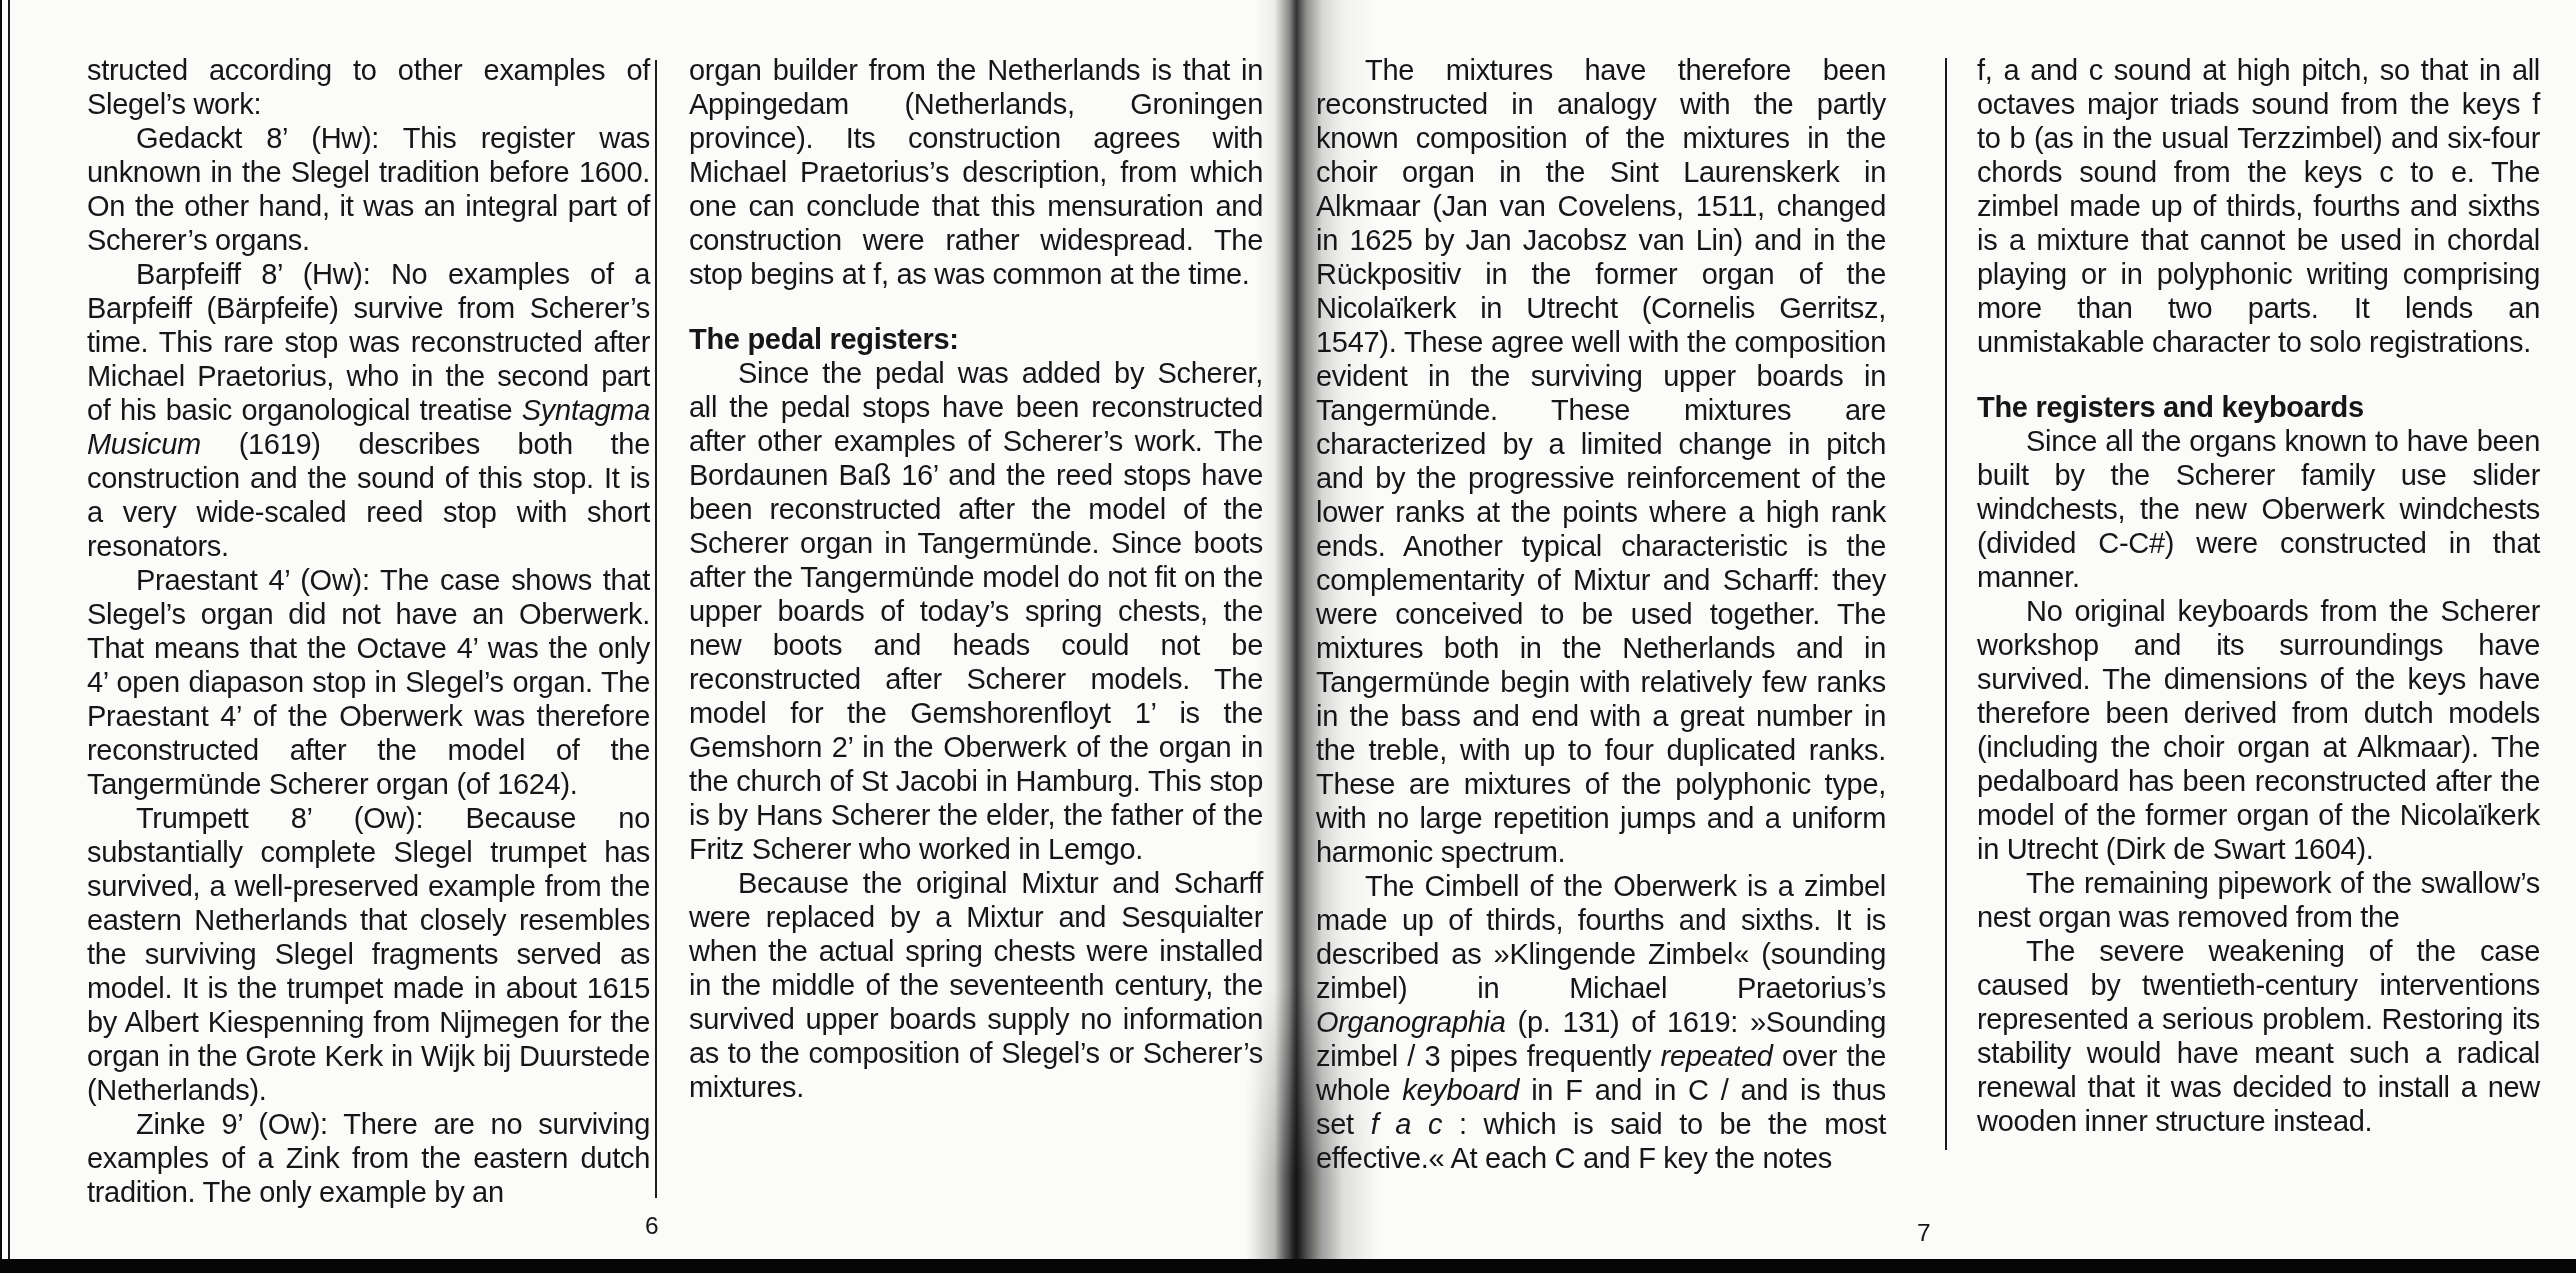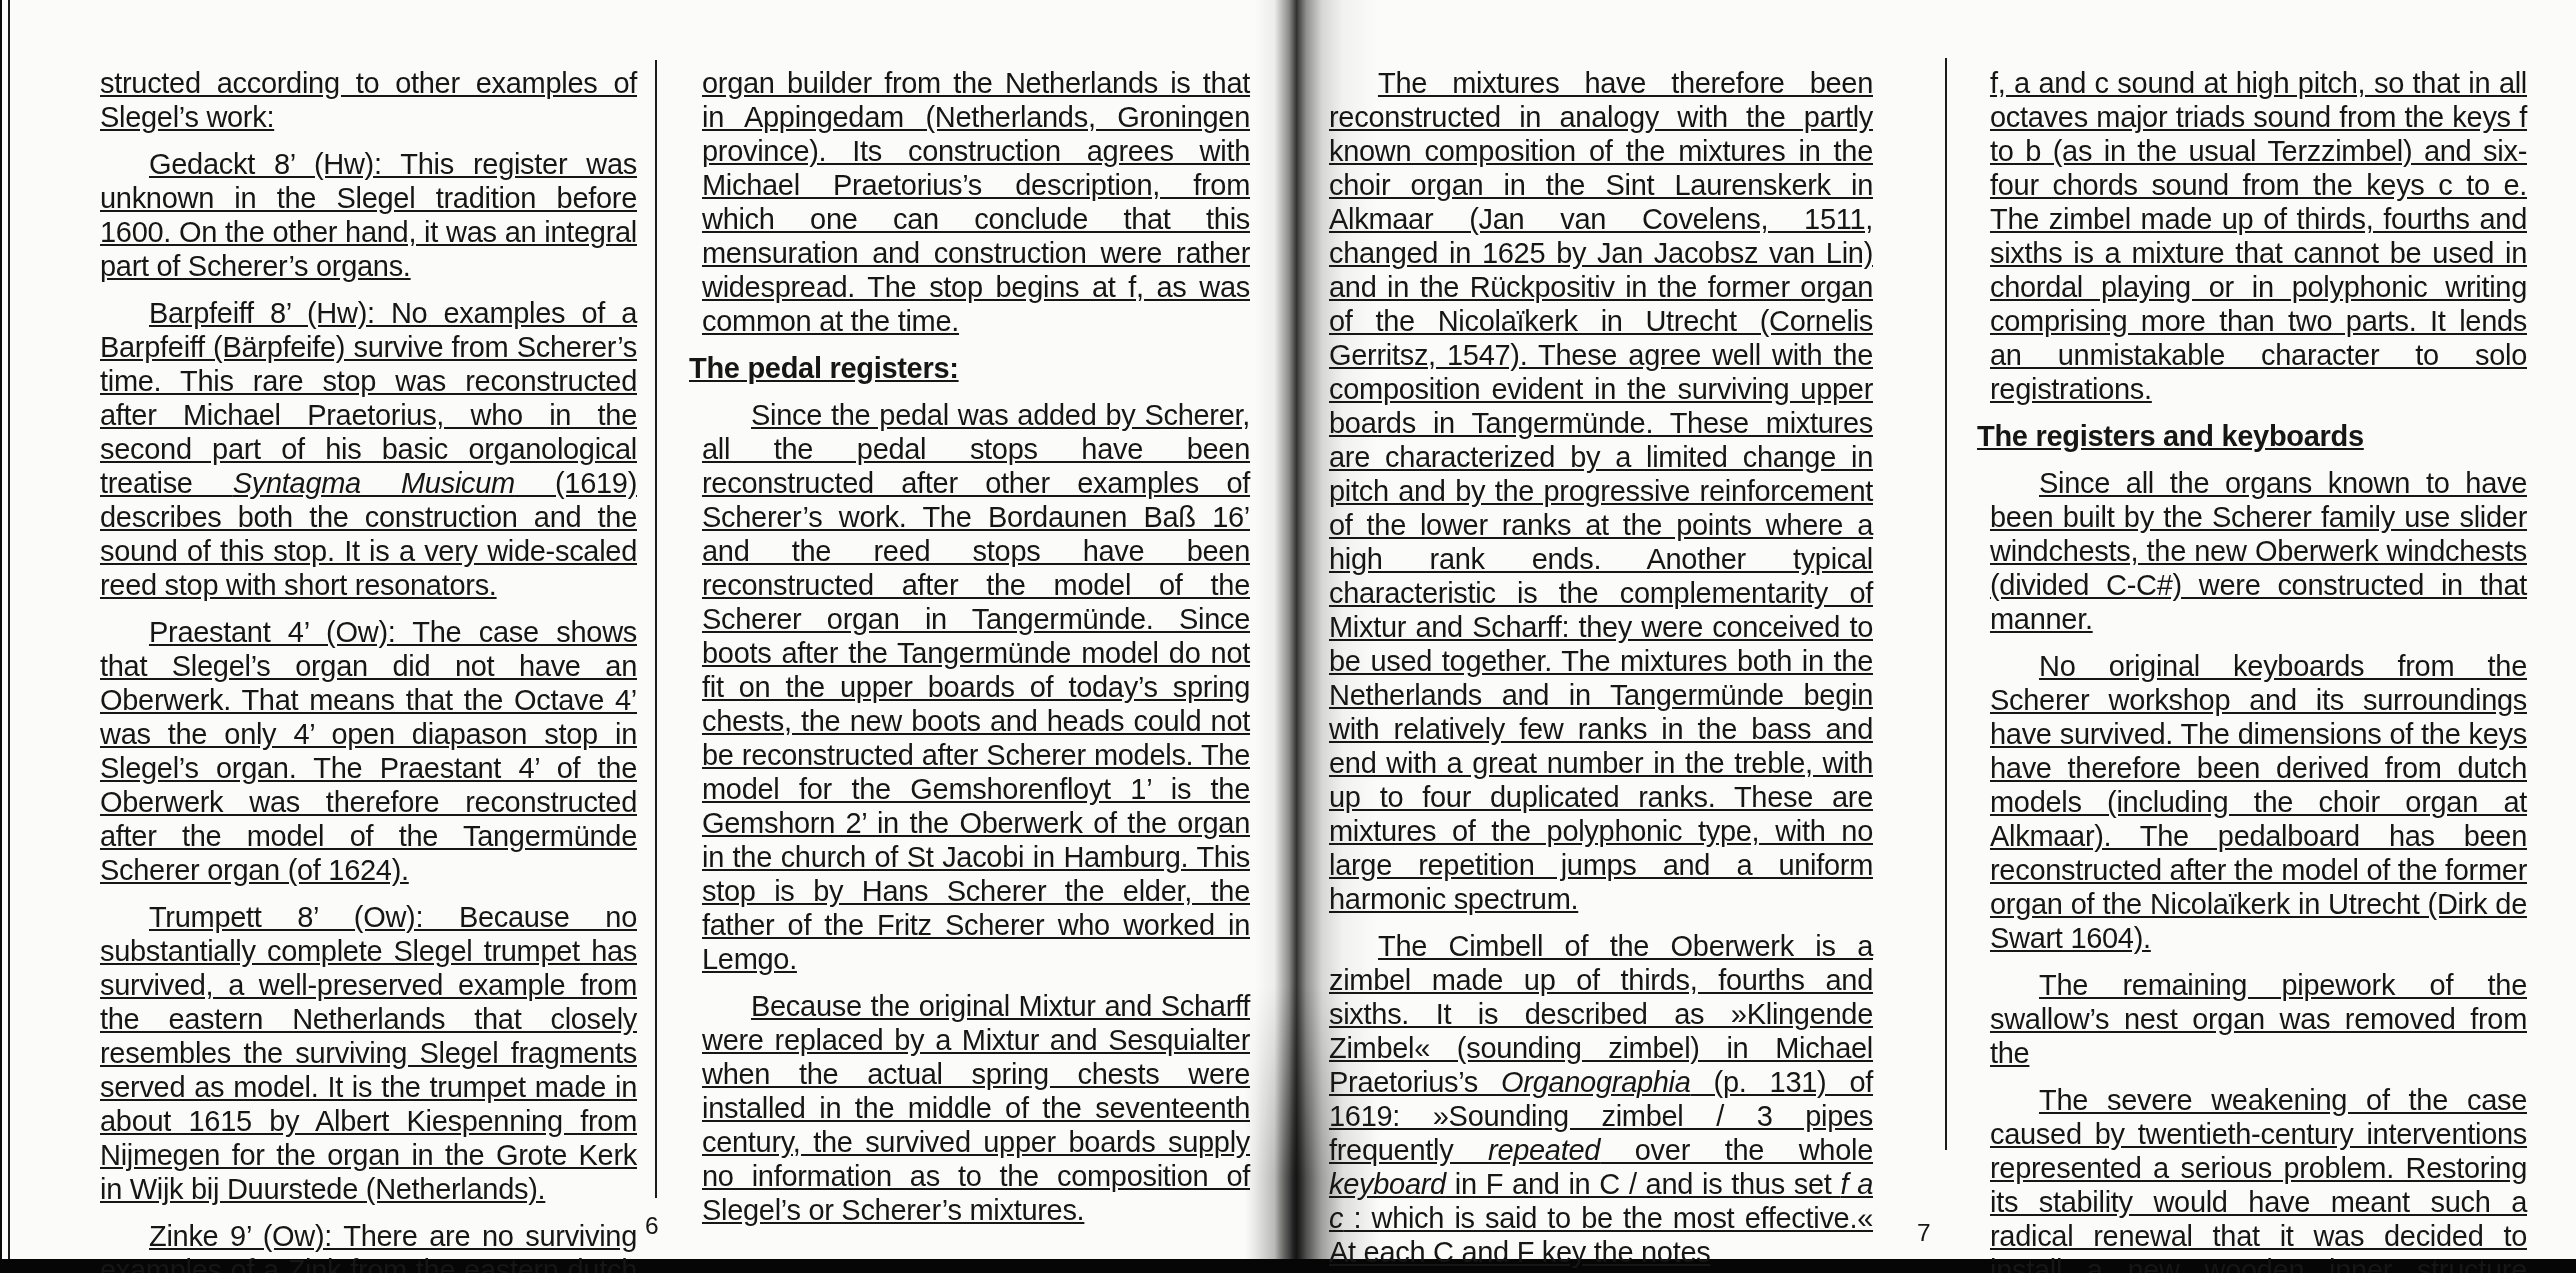--- a/index.html
+++ b/index.html
@@ -40,23 +40,23 @@
             mask-image:linear-gradient(180deg,transparent 0%,#000 70%);
   }
   
   .col{
     position:absolute;top:53px;
     font-size:29px;line-height:34px;
     letter-spacing:-0.3px;
     text-align:justify;
     hyphens:auto;-webkit-hyphens:auto;
   }
-  .para{margin:13px;text-decoration:underline;}
+  .para{margin:0;}
   .para.indent{text-indent:49px;}
-  .heading{font-weight:bold;text-decoration:underline;}
+  .heading{font-weight:bold;margin-top:31px;}
   .it{font-style:italic;}
   .vrule{position:absolute;width:2px;background:#1c1c1c;}
   .pagenum{position:absolute;font-size:24.5px;}
 </style>
 </head>
 <body>
 
 <div id="spread">
 
   <div class="edge-a"></div>

